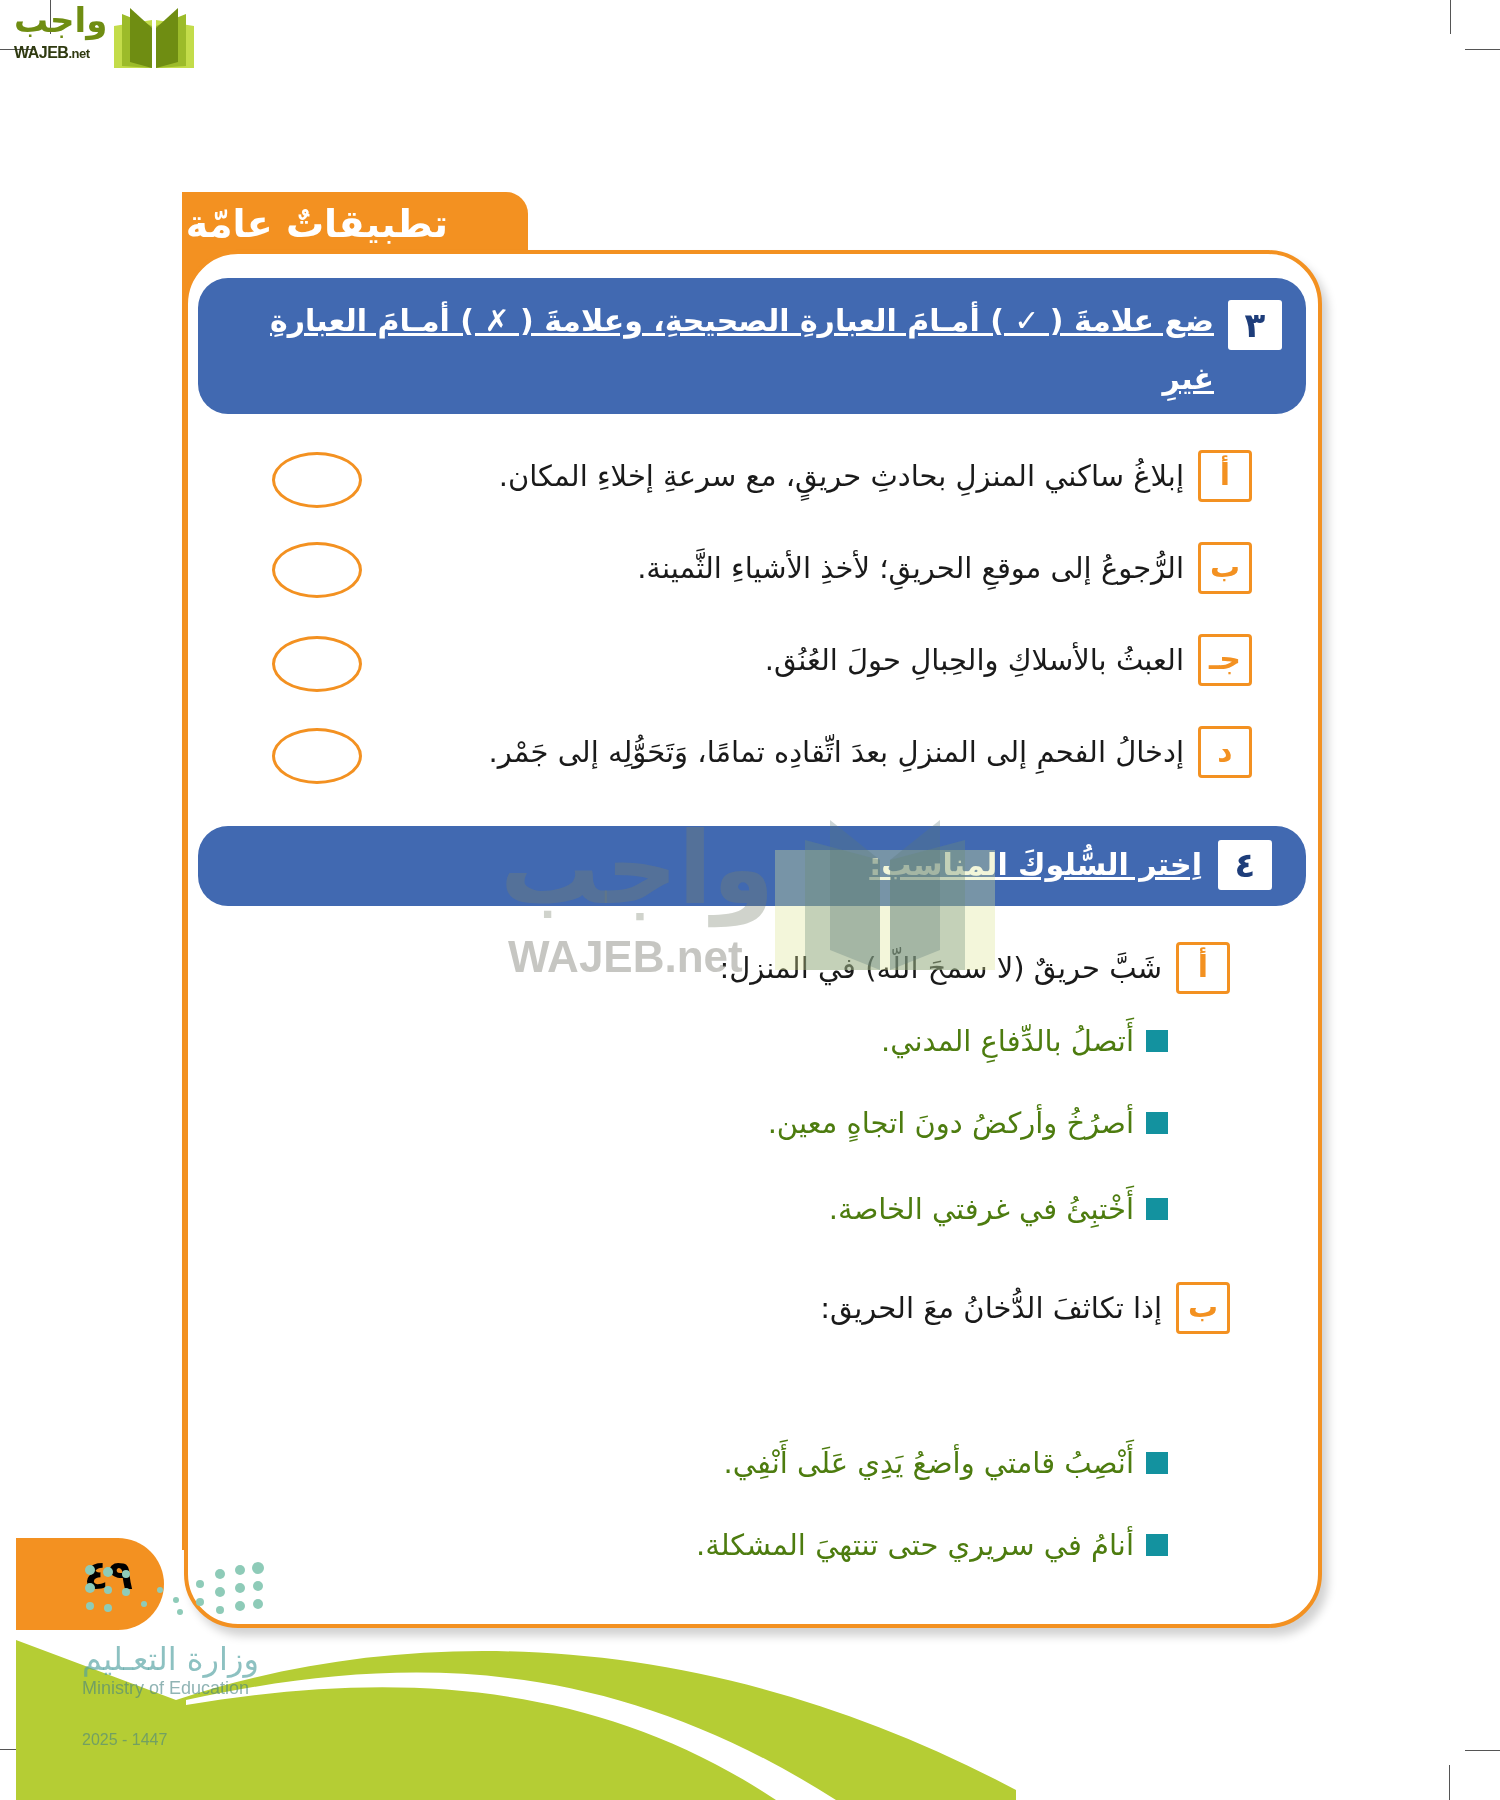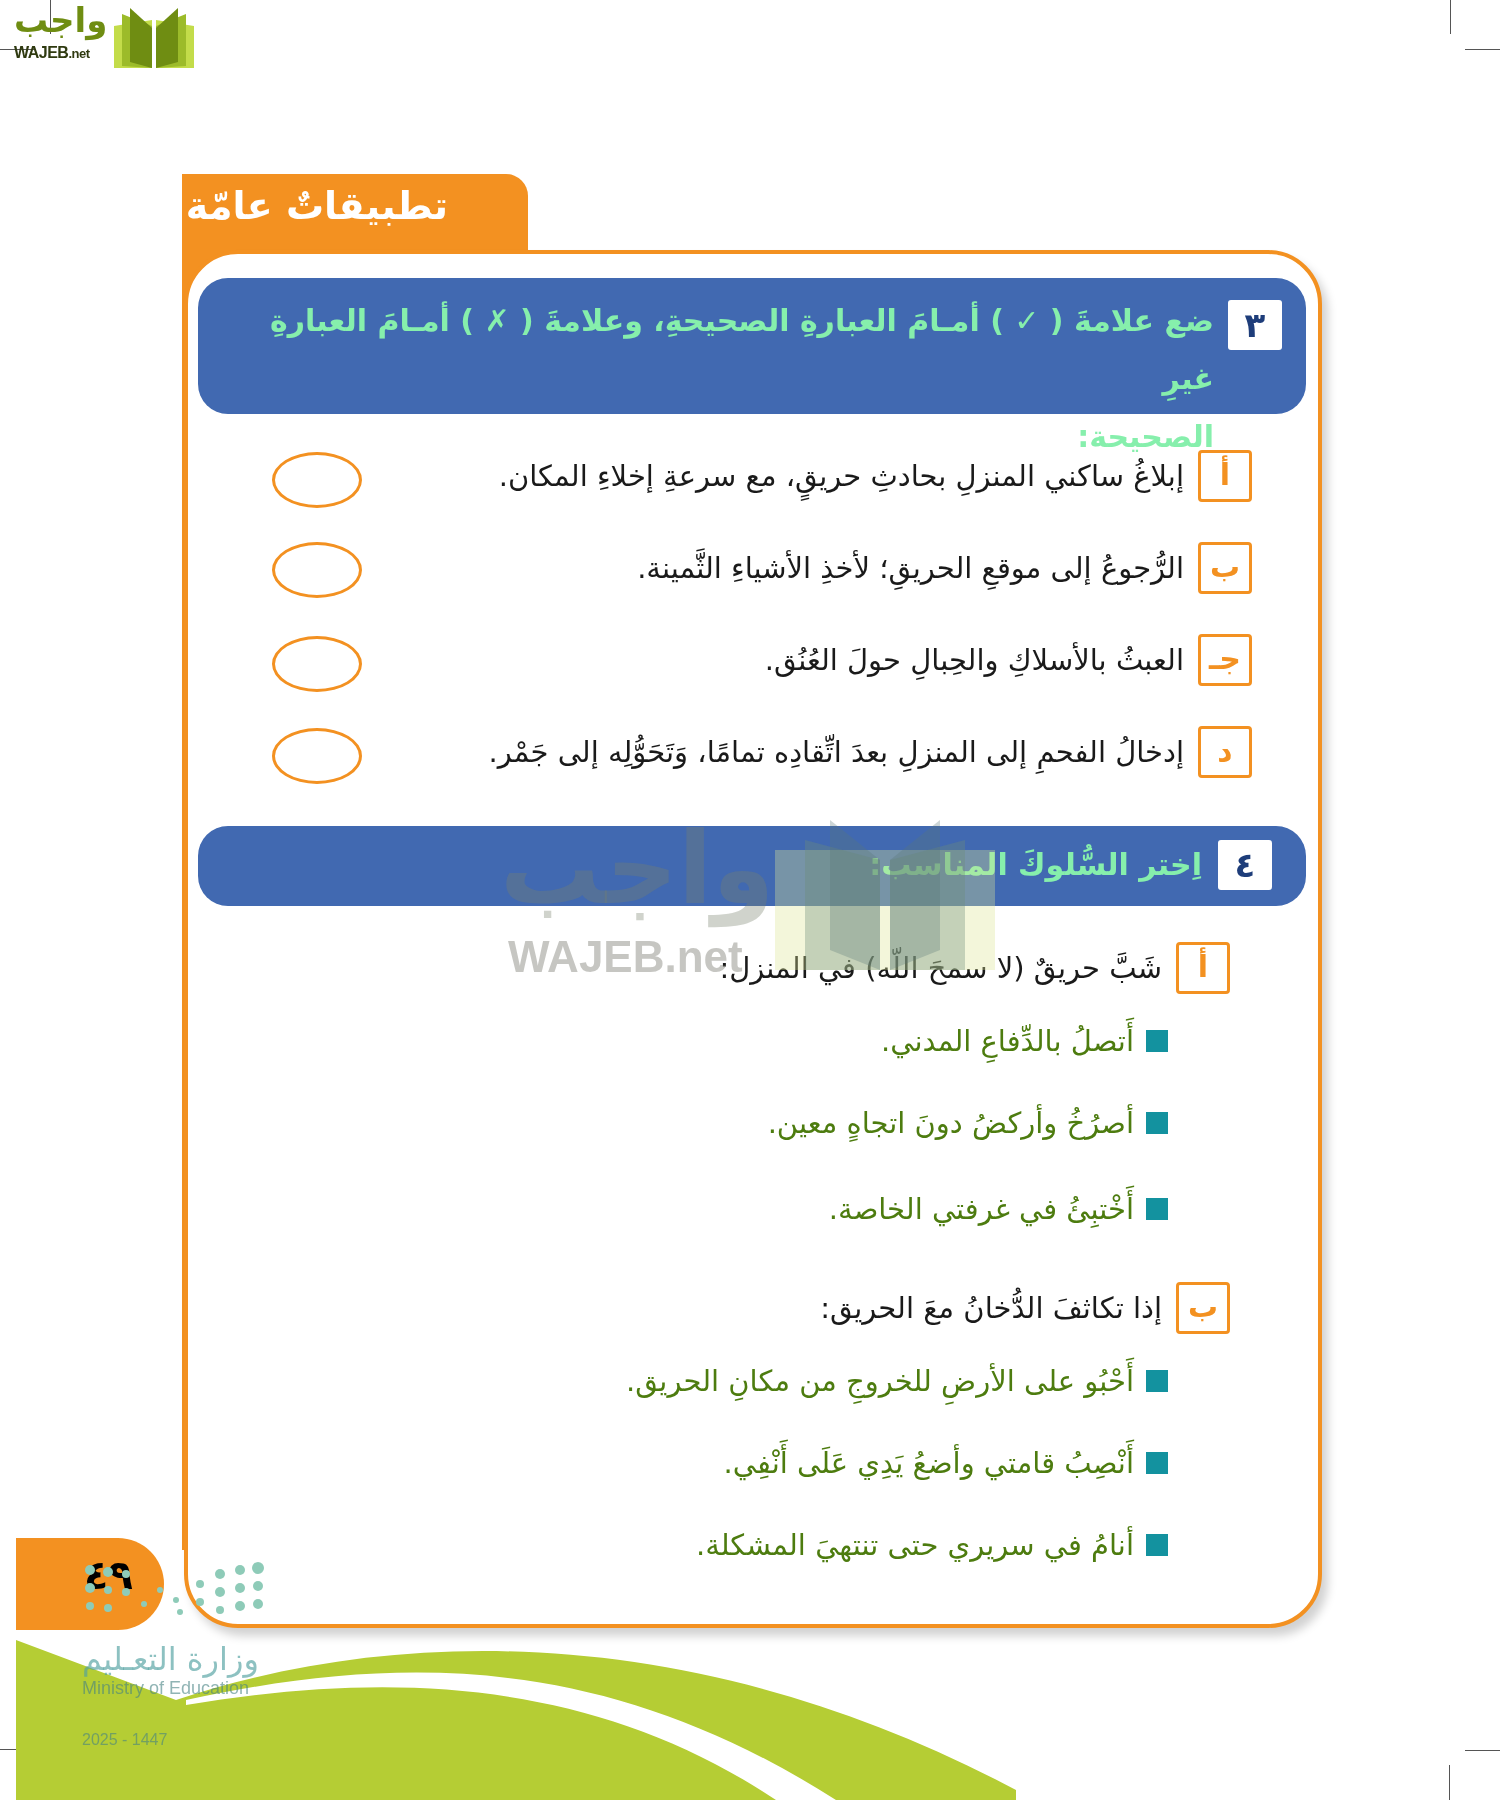--- a/index.html
+++ b/index.html
@@ -15,21 +15,21 @@
 
   
   .logo { left: 8px; top: 4px; width: 180px; height: 64px; }
   .logo-ar { position: absolute; left: 6px; top: -4px; font-size: 34px; font-weight: bold; color: #6f8d12; direction: rtl; }
   .logo-en { position: absolute; left: 6px; top: 40px; font-size: 16px; font-weight: bold; color: #2f3a10; font-family: "Liberation Sans", sans-serif; letter-spacing: -0.5px; }
   .logo-en small { font-size: 13px; }
   .logo-book { position: absolute; left: 104px; top: 2px; width: 84px; height: 62px; }
 
   
   .section-tab {
-    left: 182px; top: 174px; width: 346px; height: 90px;
+    left: 182px; top: 192px; width: 346px; height: 90px;
     background: #f39121; border-radius: 0 22px 0 0; text-align: right;
   }
   .section-title {
     position: absolute; right: 80px; top: 10px; color: #fff; font-size: 38px; font-weight: bold; direction: rtl;
   }
   .section-left-band { left: 182px; top: 250px; width: 30px; height: 1300px; background: #f39121; }
 
   
   .card {
     left: 184px; top: 250px; width: 1130px; height: 1370px;
@@ -38,21 +38,21 @@
   }
 
   .q-banner {
     position: absolute; background: #4169b1; border-radius: 30px; color: #fff;
   }
   .q-num {
     position: absolute; width: 54px; height: 50px; background: #fff; border-radius: 3px;
     color: #1e3d7a; font-size: 34px; font-weight: bold; text-align: center; line-height: 50px;
   }
   .q-text {
-    position: absolute; direction: rtl; text-align: right; font-size: 30px; font-weight: bold; line-height: 58px; color: #86efac;
+    position: absolute; direction: rtl; text-align: right; font-size: 30px; font-weight: bold; line-height: 58px; color: #ffffff; text-decoration: underline;
   }
 
   .opt-row { position: absolute; right: 0; direction: rtl; display: flex; align-items: center; }
   .letter-box {
     width: 48px; height: 46px; border: 3px solid #f39121; border-radius: 4px; background: #fff;
     color: #f39121; font-size: 30px; font-weight: bold; text-align: center; line-height: 44px; flex: none;
   }
   .opt-text { font-size: 29px; color: #1a1a1a; margin-right: 14px; white-space: nowrap; }
 
   .oval {
@@ -163,24 +163,20 @@
     <div class="bullet-text">أَخْتبِئُ في غرفتي الخاصة.</div>
   </div>
   <div class="bullet-row" style="right:150px; top:852px;">
     <div class="bullet-sq"></div>
     <div class="bullet-text">أصرُخُ وأركضُ دونَ اتجاهٍ معين.</div>
   </div>
 
   <div class="opt-row" style="right:88px; top:1028px;">
     <div class="letter-box">ب</div>
     <div class="opt-text">إذا تكاثفَ الدُّخانُ معَ الحريق:</div>
-  </div>
-  <div class="bullet-row" style="right:150px; top:1110px;">
-    <div class="bullet-sq"></div>
-    <div class="bullet-text">أَحْبُو على الأرضِ للخروجِ من مكانِ الحريق.</div>
   </div>
   <div class="bullet-row" style="right:150px; top:1192px;">
     <div class="bullet-sq"></div>
     <div class="bullet-text">أَنْصِبُ قامتي وأضعُ يَدِي عَلَى أَنْفِي.</div>
   </div>
   <div class="bullet-row" style="right:150px; top:1274px;">
     <div class="bullet-sq"></div>
     <div class="bullet-text">أنامُ في سريري حتى تنتهيَ المشكلة.</div>
   </div>
 </div>

